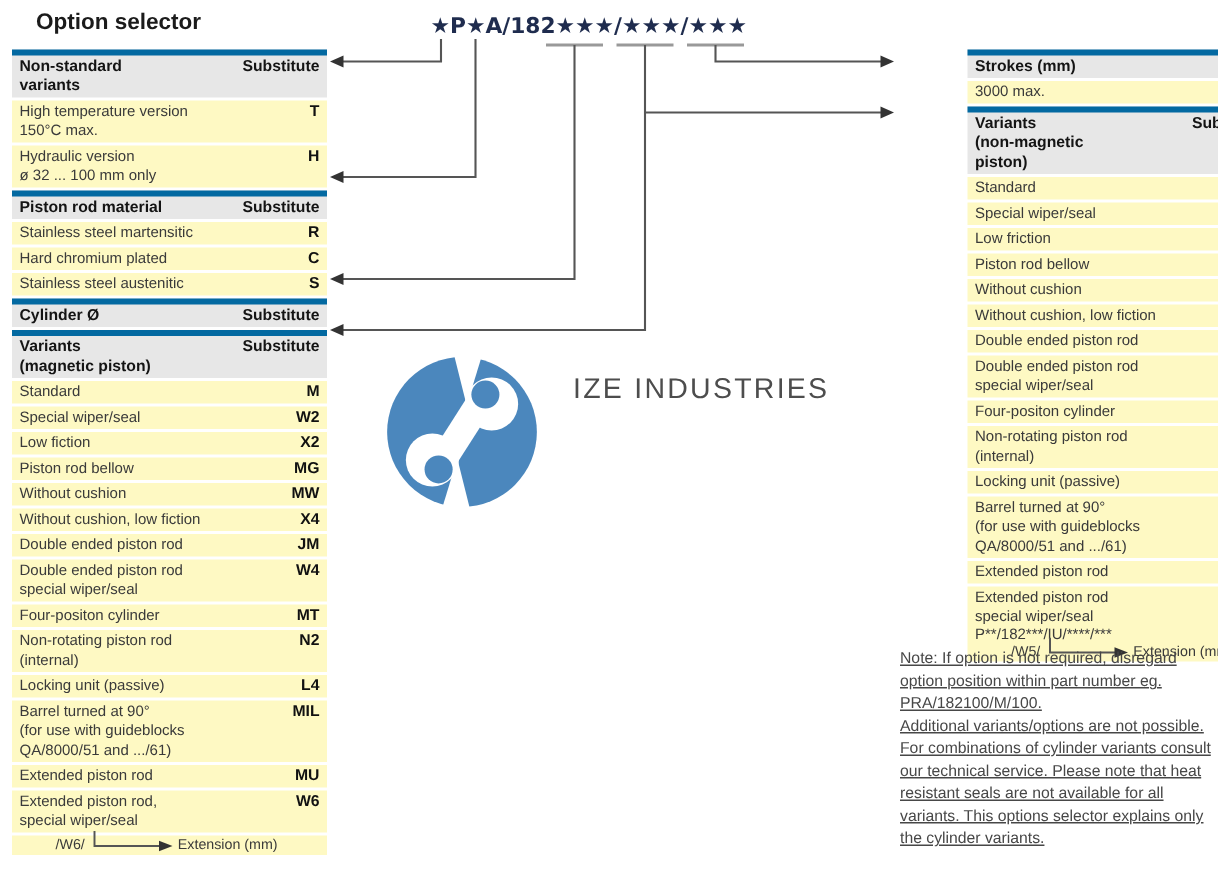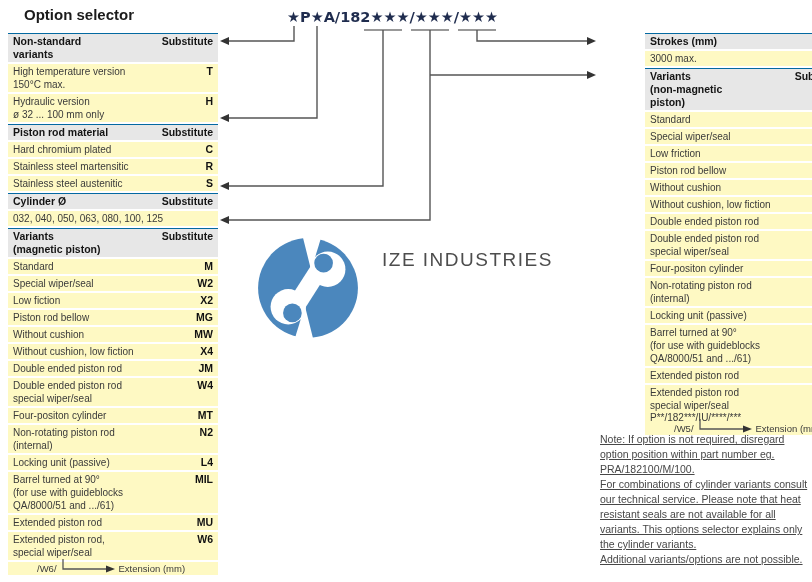--- a/index.html
+++ b/index.html
@@ -3,21 +3,21 @@
 <meta charset="utf-8">
 <style>
   html,body{margin:0;padding:0;}
   body{width:812px;height:582px;position:relative;background:#fff;overflow:hidden;
        font-family:"Liberation Sans", sans-serif;}
   .page-title{position:absolute;left:24px;top:6px;font-size:15px;font-weight:bold;color:#1b1b1b;}
   .tbl{position:absolute;top:33px;}
   #left-table{left:8px;width:210px;}
   #right-table{left:600px;width:206px;padding-left:45px;}
   .sec-hdr{display:flex;justify-content:space-between;align-items:flex-start;
-           background:#e7e7e7;border-top:1px solid #0369a1;padding:1px 5px;
+           background:#e7e7e7;border-top:4px solid #0369a1;padding:1px 5px;
            font-weight:bold;font-size:10.5px;line-height:13px;color:#141414;margin-bottom:2px;gap:47px;}
   .t-row{background:#fef9c3;padding:1px 5px;font-size:10px;line-height:13px;
          color:#3a3a3a;margin-bottom:2px;}
   .row-top{display:flex;justify-content:space-between;align-items:flex-start;}
   .lbl{white-space:pre-line;}
   .code{font-weight:bold;color:#111;white-space:nowrap;margin-left:4px;font-size:10.5px;}
   .f-line1{font-size:10px;line-height:11px;color:#3a3a3a;}
   .f-line2{display:flex;align-items:flex-end;font-size:9.5px;line-height:11px;color:#3a3a3a;}
   .f-w{margin-left:24px;}
   .ext-label{font-size:9.5px;color:#3a3a3a;margin-left:2px;}
@@ -53,45 +53,39 @@
 ø 32 ... 100 mm only</span>
         <span class="code">H</span>
       </div>
     </div>
     <div class="sec-hdr">
       <span class="lbl">Piston rod material</span>
       <span class="sub">Substitute</span>
     </div>
     <div class="t-row">
       <div class="row-top">
+        <span class="lbl">Stainless steel martensitic</span>
+        <span class="code">R</span>
+      </div>
+    </div>
+    <div class="t-row">
+      <div class="row-top">
         <span class="lbl">Hard chromium plated</span>
         <span class="code">C</span>
       </div>
     </div>
     <div class="t-row">
       <div class="row-top">
-        <span class="lbl">Stainless steel martensitic</span>
-        <span class="code">R</span>
-      </div>
-    </div>
-    <div class="t-row">
-      <div class="row-top">
         <span class="lbl">Stainless steel austenitic</span>
         <span class="code">S</span>
       </div>
     </div>
     <div class="sec-hdr">
       <span class="lbl">Cylinder Ø</span>
       <span class="sub">Substitute</span>
-    </div>
-    <div class="t-row">
-      <div class="row-top">
-        <span class="lbl">032, 040, 050, 063, 080, 100, 125</span>
-        <span class="code"></span>
-      </div>
     </div>
     <div class="sec-hdr">
       <span class="lbl">Variants
 (magnetic piston)</span>
       <span class="sub">Substitute</span>
     </div>
     <div class="t-row">
       <div class="row-top">
         <span class="lbl">Standard</span>
         <span class="code">M</span>
@@ -343,15 +337,15 @@
     <polygon points="44,-3 64,-3 53,33" fill="#fff"></polygon>
     <polygon points="56,103 36,103 47,67" fill="#fff"></polygon>
   </svg>
   <div class="wm-text">
     <div class="wm-en">IZE INDUSTRIES</div>
   </div>
 </div>
 
 <div class="note-block">
   <p>Note: If option is not required, disregard option position within part number eg. PRA/182100/M/100.</p>
+  <p>Additional variants/options are not possible.</p>
   <p>For combinations of cylinder variants consult our technical service. Please note that heat resistant seals are not available for all variants. This options selector explains only the cylinder variants.</p>
-  <p>Additional variants/options are not possible.</p>
 </div>
 
 </body></html>

